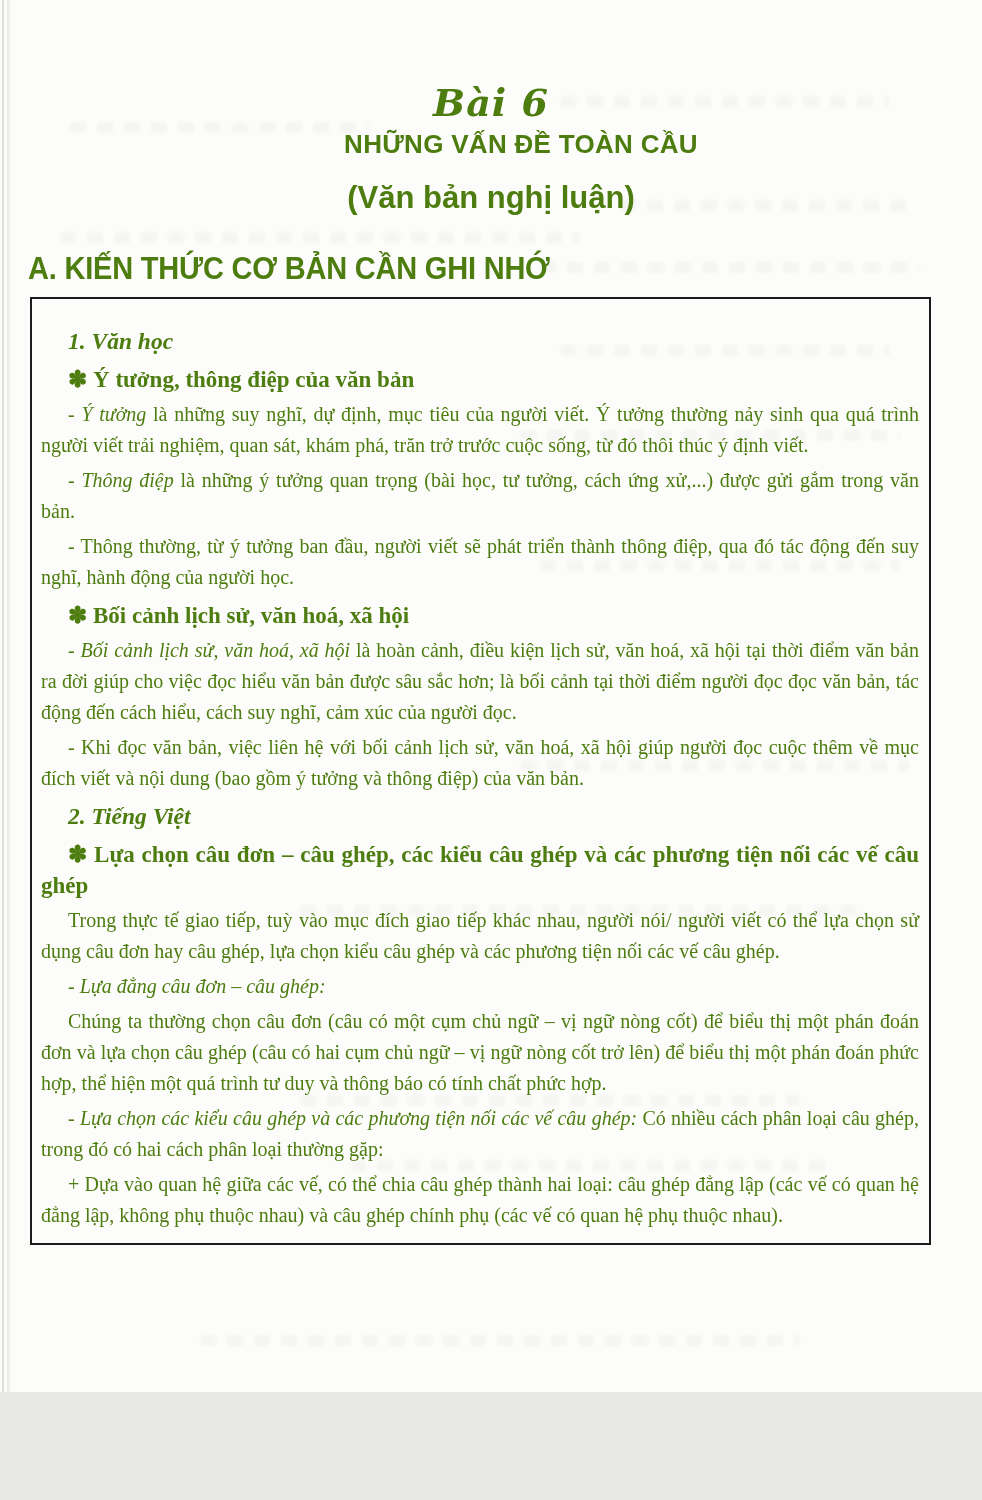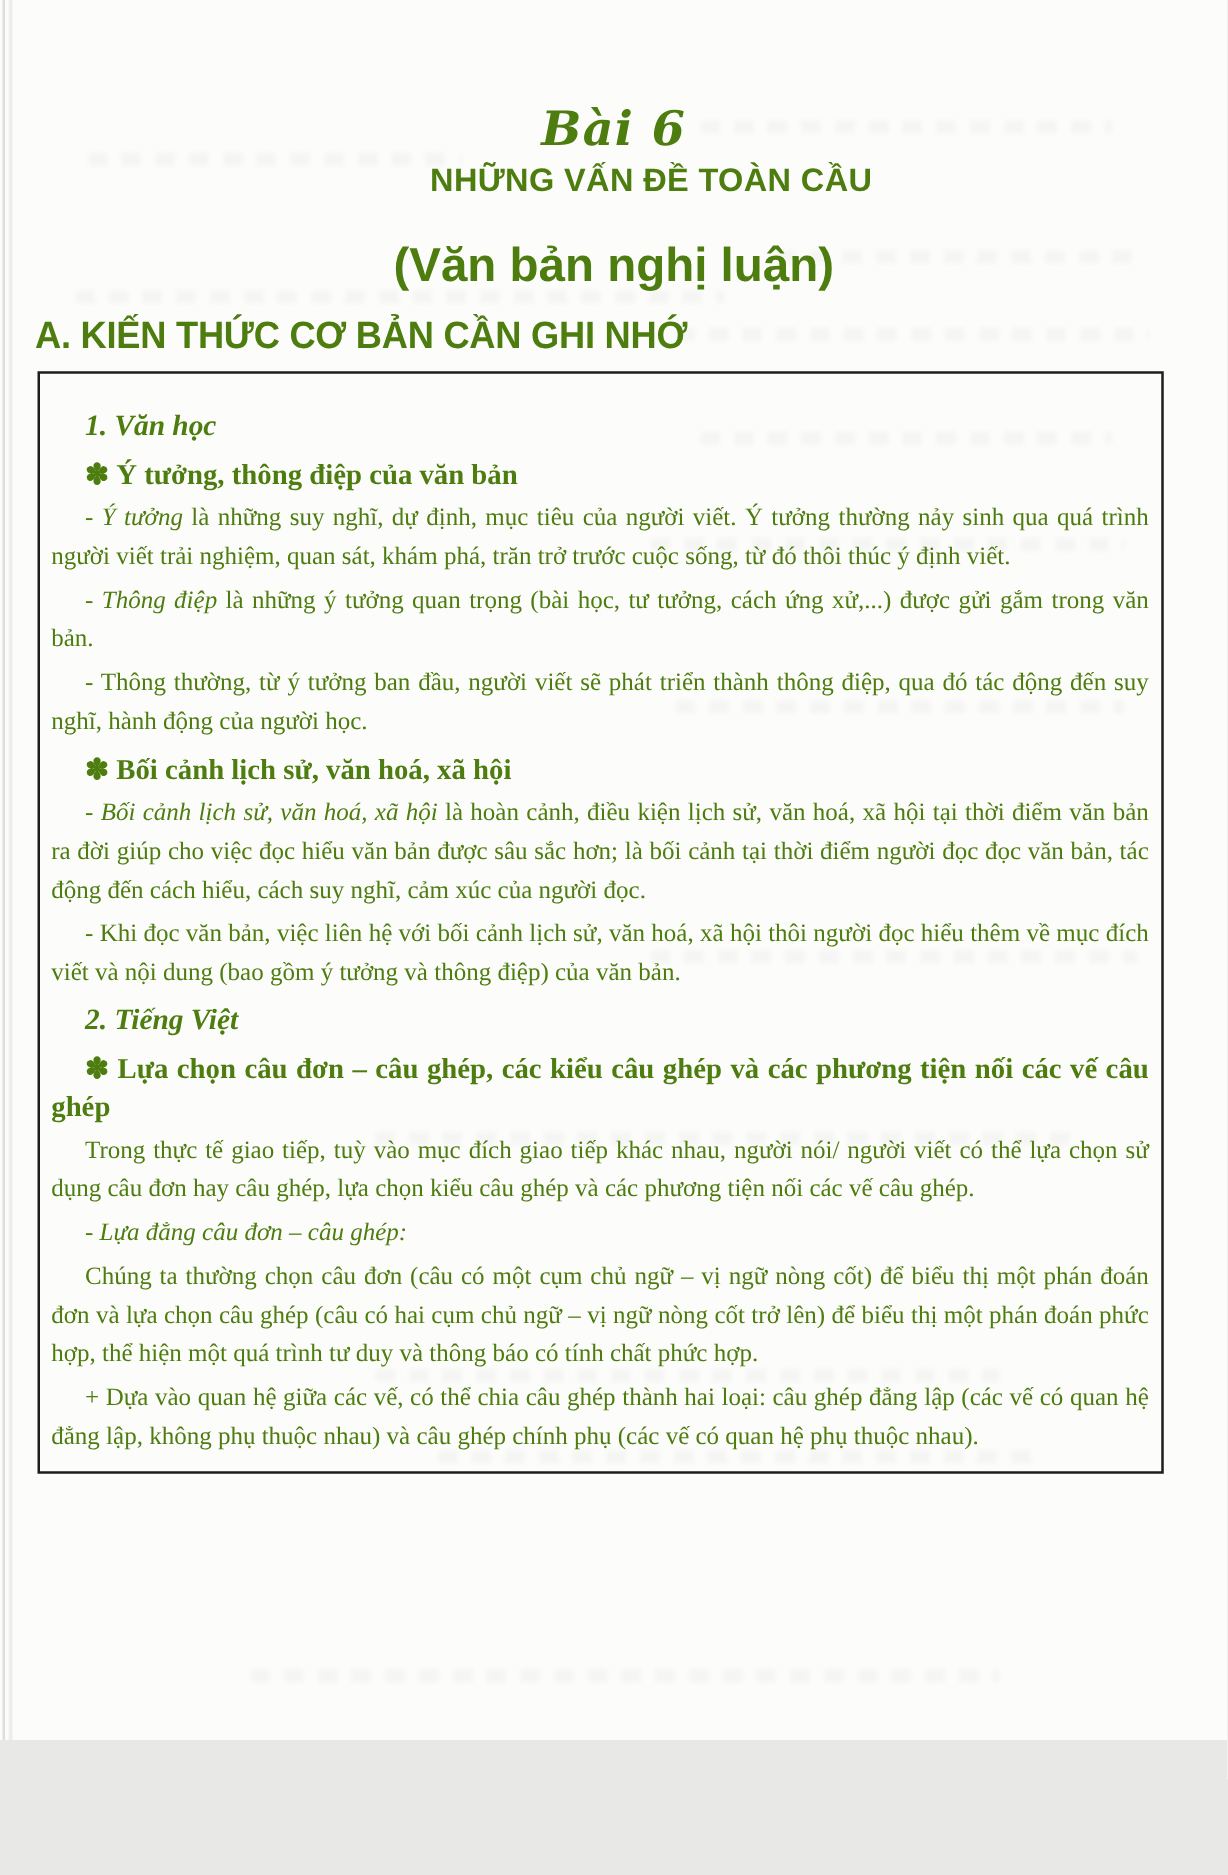--- a/index.html
+++ b/index.html
@@ -25,23 +25,23 @@
     position:absolute;top:80px;left:0;width:100%;text-align:center;z-index:1;
     font-family:"DejaVu Serif","Liberation Serif",serif;
     font-style:italic;font-weight:700;font-size:38px;letter-spacing:1px;
   }
   .hdr-title{
     position:absolute;top:129px;left:0;width:100%;text-align:center;z-index:1;
     font-family:"Liberation Sans","DejaVu Sans",sans-serif;
     font-weight:700;font-size:26px;letter-spacing:0.3px;margin-left:30px;
   }
   .hdr-subtitle{
-    position:absolute;top:192px;left:0;width:100%;text-align:center;z-index:1;
+    position:absolute;top:180px;left:0;width:100%;text-align:center;z-index:1;
     font-family:"Liberation Sans","DejaVu Sans",sans-serif;
-    font-weight:700;font-size:38px;
+    font-weight:700;font-size:31px;
   }
   .section-heading{
     position:absolute;top:252px;left:28px;z-index:1;
     font-family:"Liberation Sans","DejaVu Sans",sans-serif;
     font-weight:700;font-size:29px;letter-spacing:-0.2px;
     transform:scaleY(1.05);transform-origin:left top;
   }
   .kbox{
     position:absolute;top:297px;left:30px;width:901px;z-index:1;
     box-sizing:border-box;
@@ -97,25 +97,26 @@
 
   <div class="kbox">
     <div>
         <p class="subsection">1. Văn học</p>
         <p class="star-heading"><span class="star">✽ </span>Ý tưởng, thông điệp của văn bản</p>
         <p><span>- </span><span class="it">Ý tưởng</span><span> là những suy nghĩ, dự định, mục tiêu của người viết. Ý tưởng thường nảy sinh qua quá trình người viết trải nghiệm, quan sát, khám phá, trăn trở trước cuộc sống, từ đó thôi thúc ý định viết.</span></p>
         <p><span>- </span><span class="it">Thông điệp</span><span> là những ý tưởng quan trọng (bài học, tư tưởng, cách ứng xử,...) được gửi gắm trong văn bản.</span></p>
         <p><span>- Thông thường, từ ý tưởng ban đầu, người viết sẽ phát triển thành thông điệp, qua đó tác động đến suy nghĩ, hành động của người học.</span></p>
         <p class="star-heading"><span class="star">✽ </span>Bối cảnh lịch sử, văn hoá, xã hội</p>
         <p><span>- </span><span class="it">Bối cảnh lịch sử, văn hoá, xã hội</span><span> là hoàn cảnh, điều kiện lịch sử, văn hoá, xã hội tại thời điểm văn bản ra đời giúp cho việc đọc hiểu văn bản được sâu sắc hơn; là bối cảnh tại thời điểm người đọc đọc văn bản, tác động đến cách hiểu, cách suy nghĩ, cảm xúc của người đọc.</span></p>
-        <p><span>- Khi đọc văn bản, việc liên hệ với bối cảnh lịch sử, văn hoá, xã hội thôi người đọc hiểu thêm về mục đích viết và nội dung (bao gồm ý tưởng và thông điệp) của văn bản.</span></p>
+        <p><span>- Khi đọc văn bản, việc liên hệ với bối cảnh lịch sử, văn hoá, xã hội giúp người đọc cuộc thêm về mục đích viết và nội dung (bao gồm ý tưởng và thông điệp) của văn bản.</span></p>
         <p class="subsection">2. Tiếng Việt</p>
         <p class="star-heading"><span class="star">✽ </span>Lựa chọn câu đơn – câu ghép, các kiểu câu ghép và các phương tiện nối các vế câu ghép</p>
         <p><span>Trong thực tế giao tiếp, tuỳ vào mục đích giao tiếp khác nhau, người nói/ người viết có thể lựa chọn sử dụng câu đơn hay câu ghép, lựa chọn kiểu câu ghép và các phương tiện nối các vế câu ghép.</span></p>
         <p><span class="it">- Lựa đẳng câu đơn – câu ghép:</span></p>
         <p><span>Chúng ta thường chọn câu đơn (câu có một cụm chủ ngữ – vị ngữ nòng cốt) để biểu thị một phán đoán đơn và lựa chọn câu ghép (câu có hai cụm chủ ngữ – vị ngữ nòng cốt trở lên) để biểu thị một phán đoán phức hợp, thể hiện một quá trình tư duy và thông báo có tính chất phức hợp.</span></p>
+        <p><span class="it">- Lựa chọn các kiểu câu ghép và các phương tiện nối các vế câu ghép:</span><span> Có nhiều cách phân loại câu ghép, trong đó có hai cách phân loại thường gặp:</span></p>
         <p><span>+ Dựa vào quan hệ giữa các vế, có thể chia câu ghép thành hai loại: câu ghép đẳng lập (các vế có quan hệ đẳng lập, không phụ thuộc nhau) và câu ghép chính phụ (các vế có quan hệ phụ thuộc nhau).</span></p>
       </div>
   </div>
 
   <div class="page-number">5</div>
 
 </div>
 
 </body></html>

